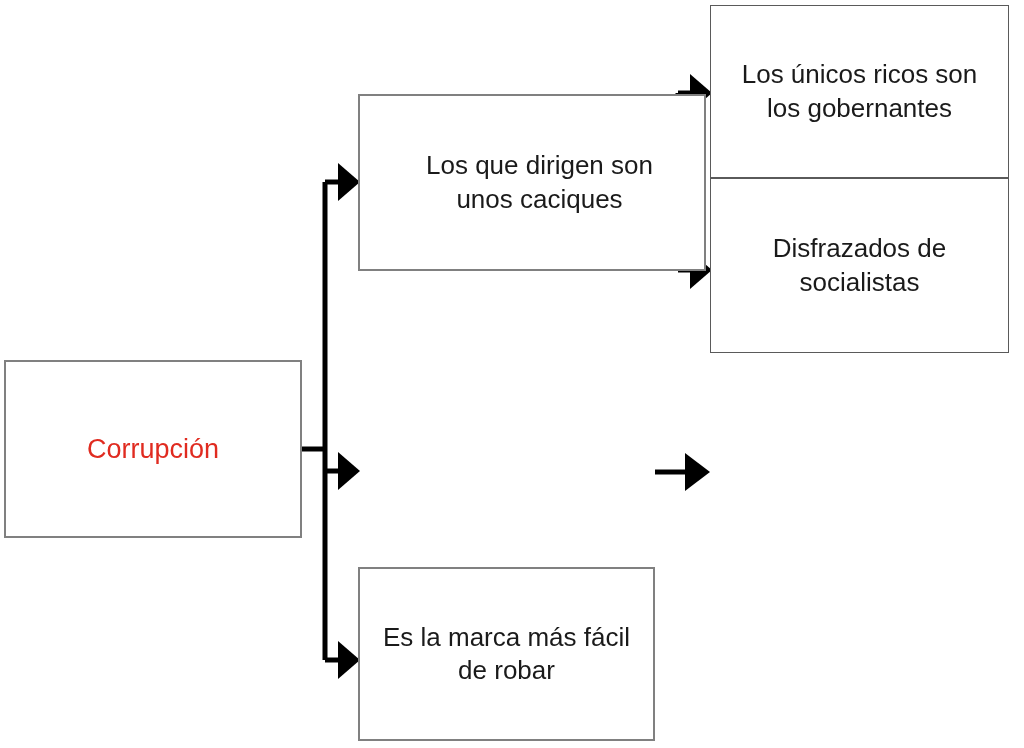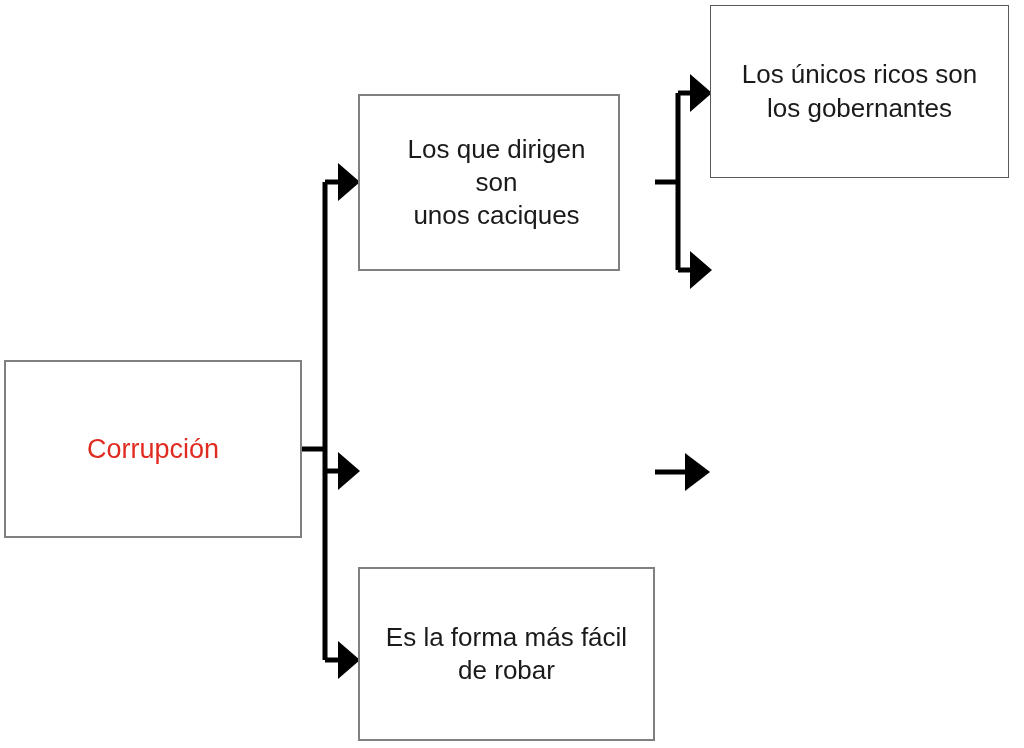--- a/index.html
+++ b/index.html
@@ -43,21 +43,21 @@
   }
   #node-root .node-label {
     color: #E02B20;
     font-size: 27px;
   }
 
   
   #node-caciques {
     left: 358px;
     top: 94px;
-    width: 262px;
+    width: 348px;
     height: 177px;
     border: 2px solid #808080;
     padding-left: 15px;
   }
   #node-intereses {
     left: 358px;
     top: 382px;
     width: 297px;
     height: 177px;
     border: 2px solid #808080;
@@ -148,24 +148,28 @@
     <span class="node-label">Corrupción</span>
   </div>
 
   <div class="node" id="node-caciques">
     <span class="node-label mid-label">Los que dirigen son
 unos caciques</span>
   </div>
 
 
   <div class="node" id="node-robar">
-    <span class="node-label mid-label">Es la forma más fácil
+    <span class="node-label mid-label">Es la marca más fácil
 de robar</span>
   </div>
 
   <div class="node" id="node-ricos">
     <span class="node-label right-label">Los únicos ricos son
 los gobernantes</span>
   </div>
 
+  <div class="node" id="node-disfrazados">
+    <span class="node-label right-label">Disfrazados de
+socialistas</span>
+  </div>
 
 
 </div>
 
 </body></html>

